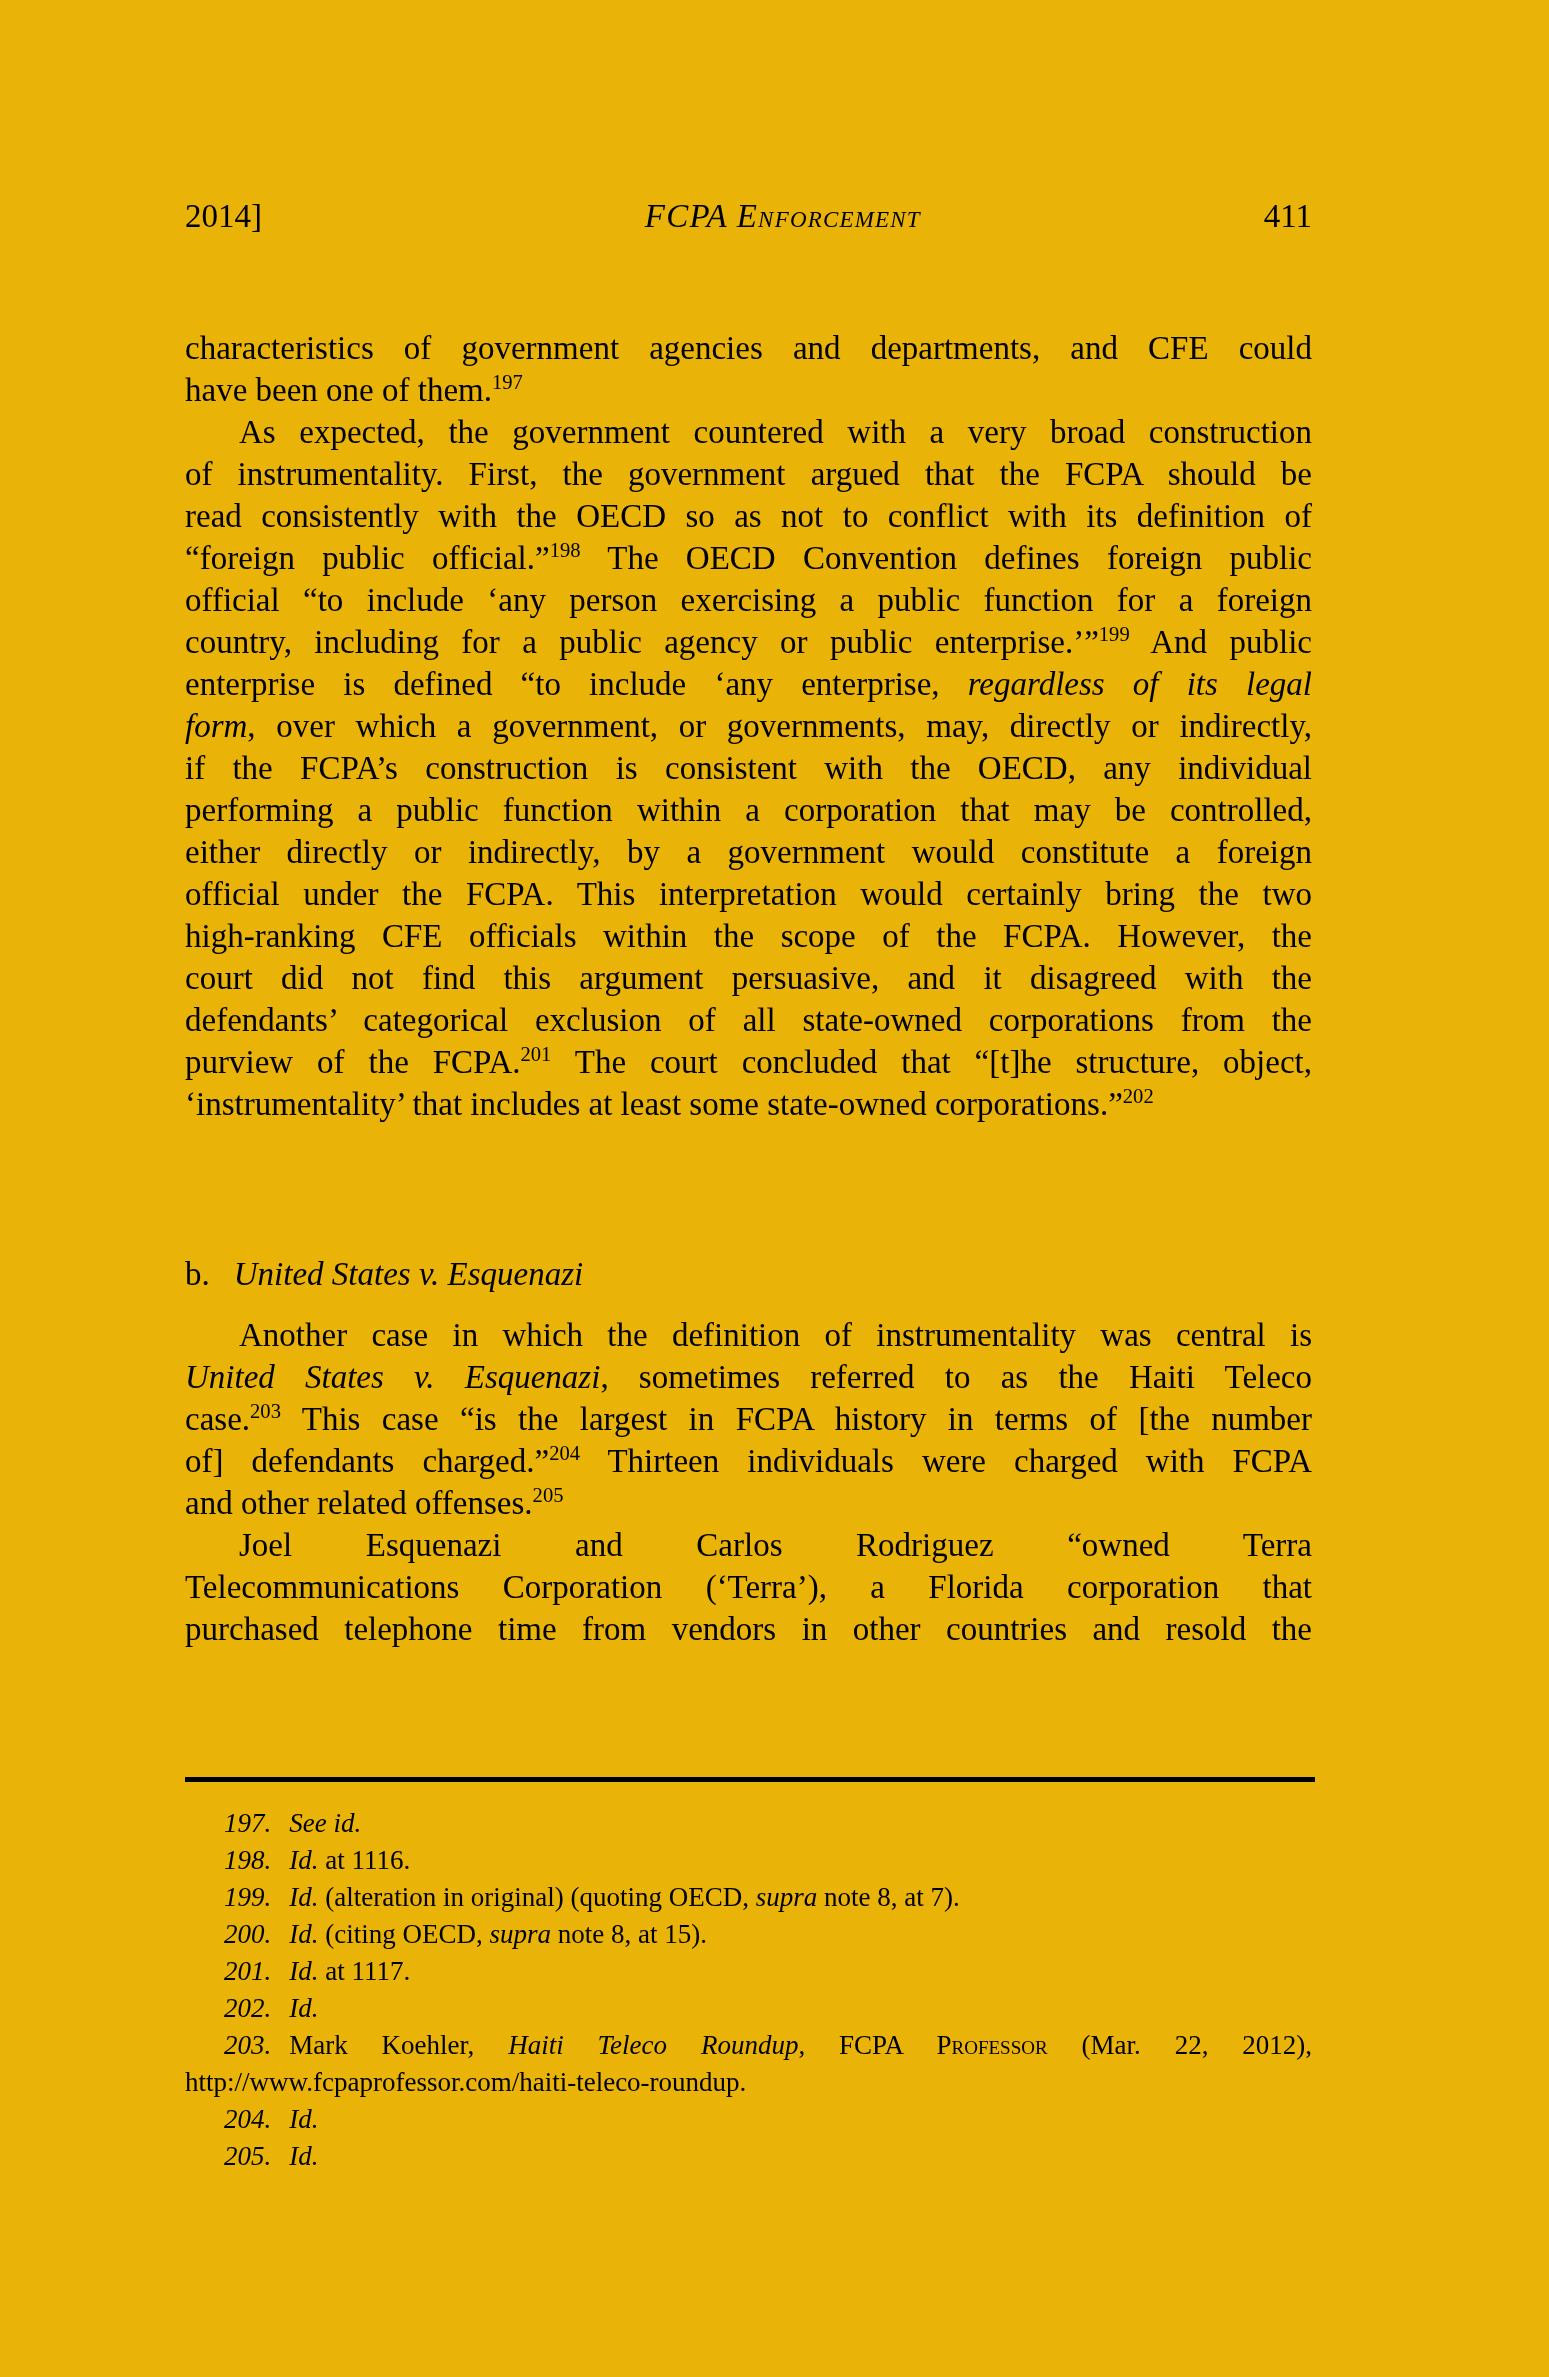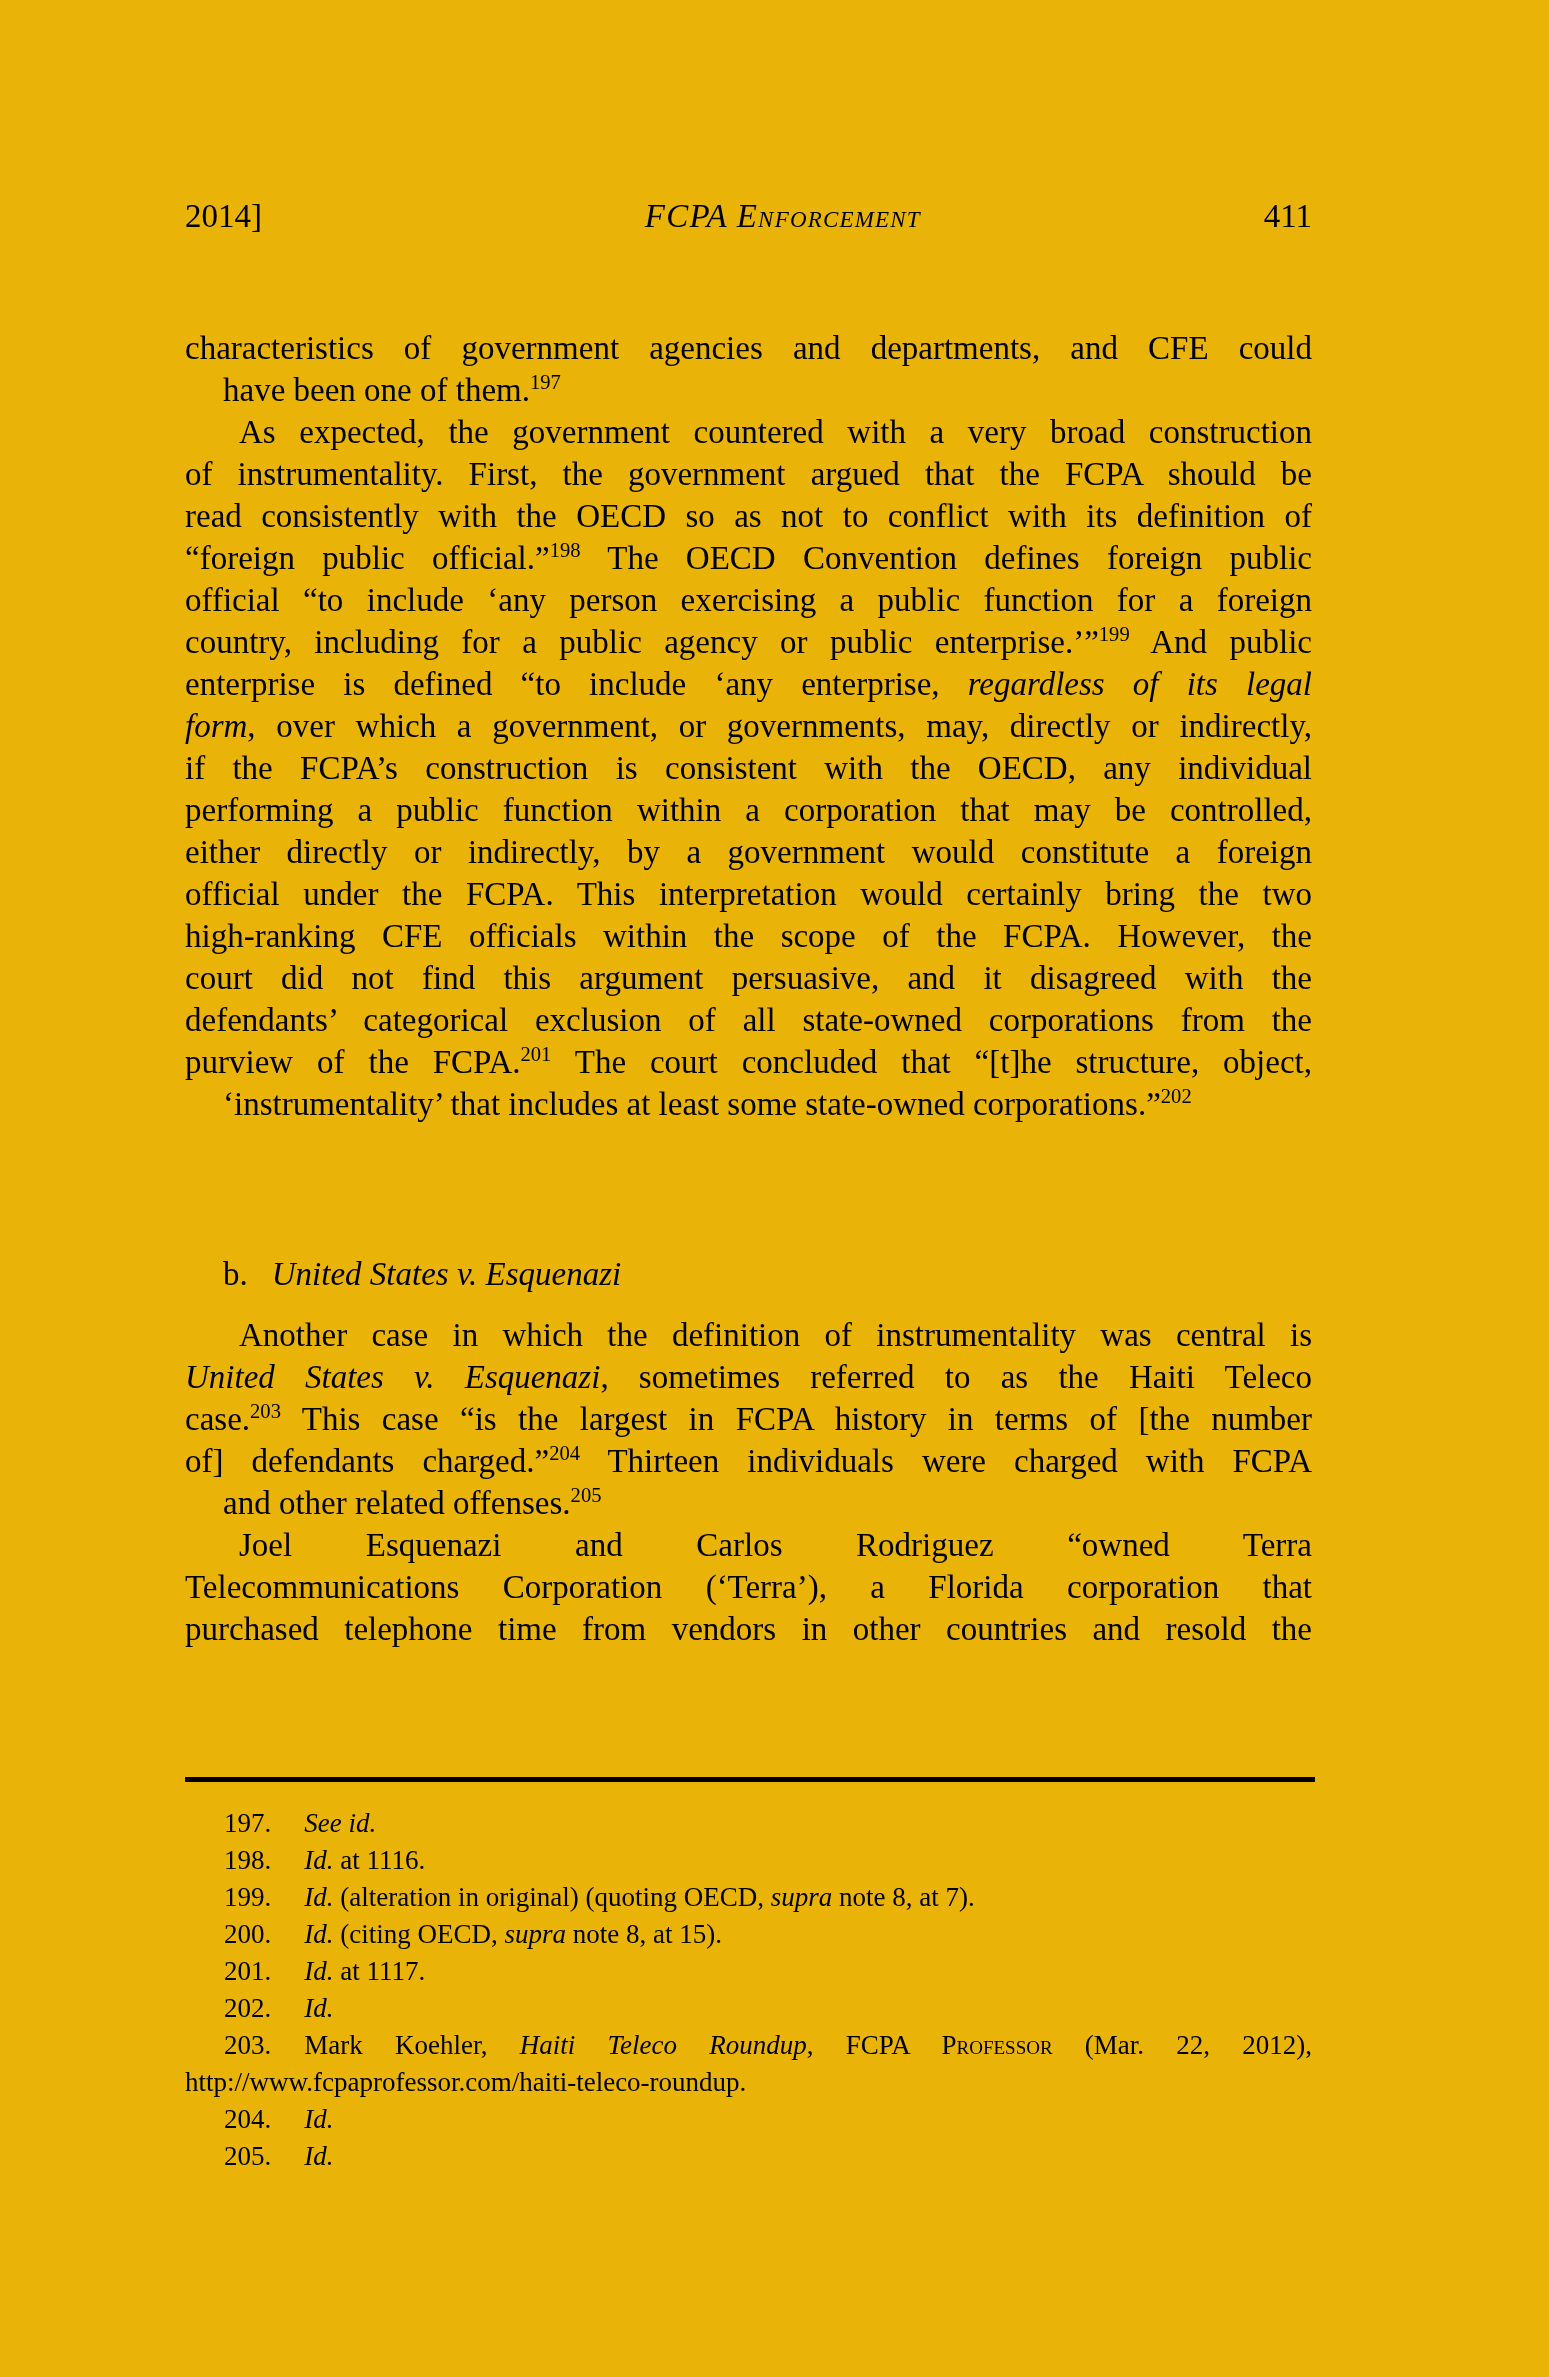--- a/index.html
+++ b/index.html
@@ -19,33 +19,33 @@
   .body1 { top:327px; }
   .headingblk { top:1253px; }
   .body2 { top:1314px; }
   .footnotes { top:1805px; }
 
   .tl {
     font-size:33px; line-height:42px; height:42px;
     text-align:justify; text-align-last:justify;
     overflow:hidden; white-space:normal;
   }
-  .tl.left { text-align-last:left;margin-left:38px; }
+  .tl.left { text-align-last:left; }
   .tl.ind  { text-indent:54px; }
 
   .headingblk .tl { text-align-last:left; }
 
   .footnotes .tl { font-size:27px; line-height:37px; height:37px; text-align-last:left; }
   .footnotes .tl.fnj { text-align-last:justify; }
   .footnotes .tl.fn  { text-indent:39px; }
 
   .st-i   { font-style:italic; }
   .st-sc  { font-variant:small-caps; }
   .st-sup { font-size:20.6px; position:relative; top:-12px; line-height:0; }
-  .st-num { margin-right:33px; }
+  .st-num { margin-right:18px;font-style:italic; }
   .st-gap { display:inline-block; width:24px; }
 
   .separator {
     position:absolute; left:185px; top:1777px; width:1130px; height:4.8px;
     background:#000;
   }
 </style>
 </head>
 <body>
 

